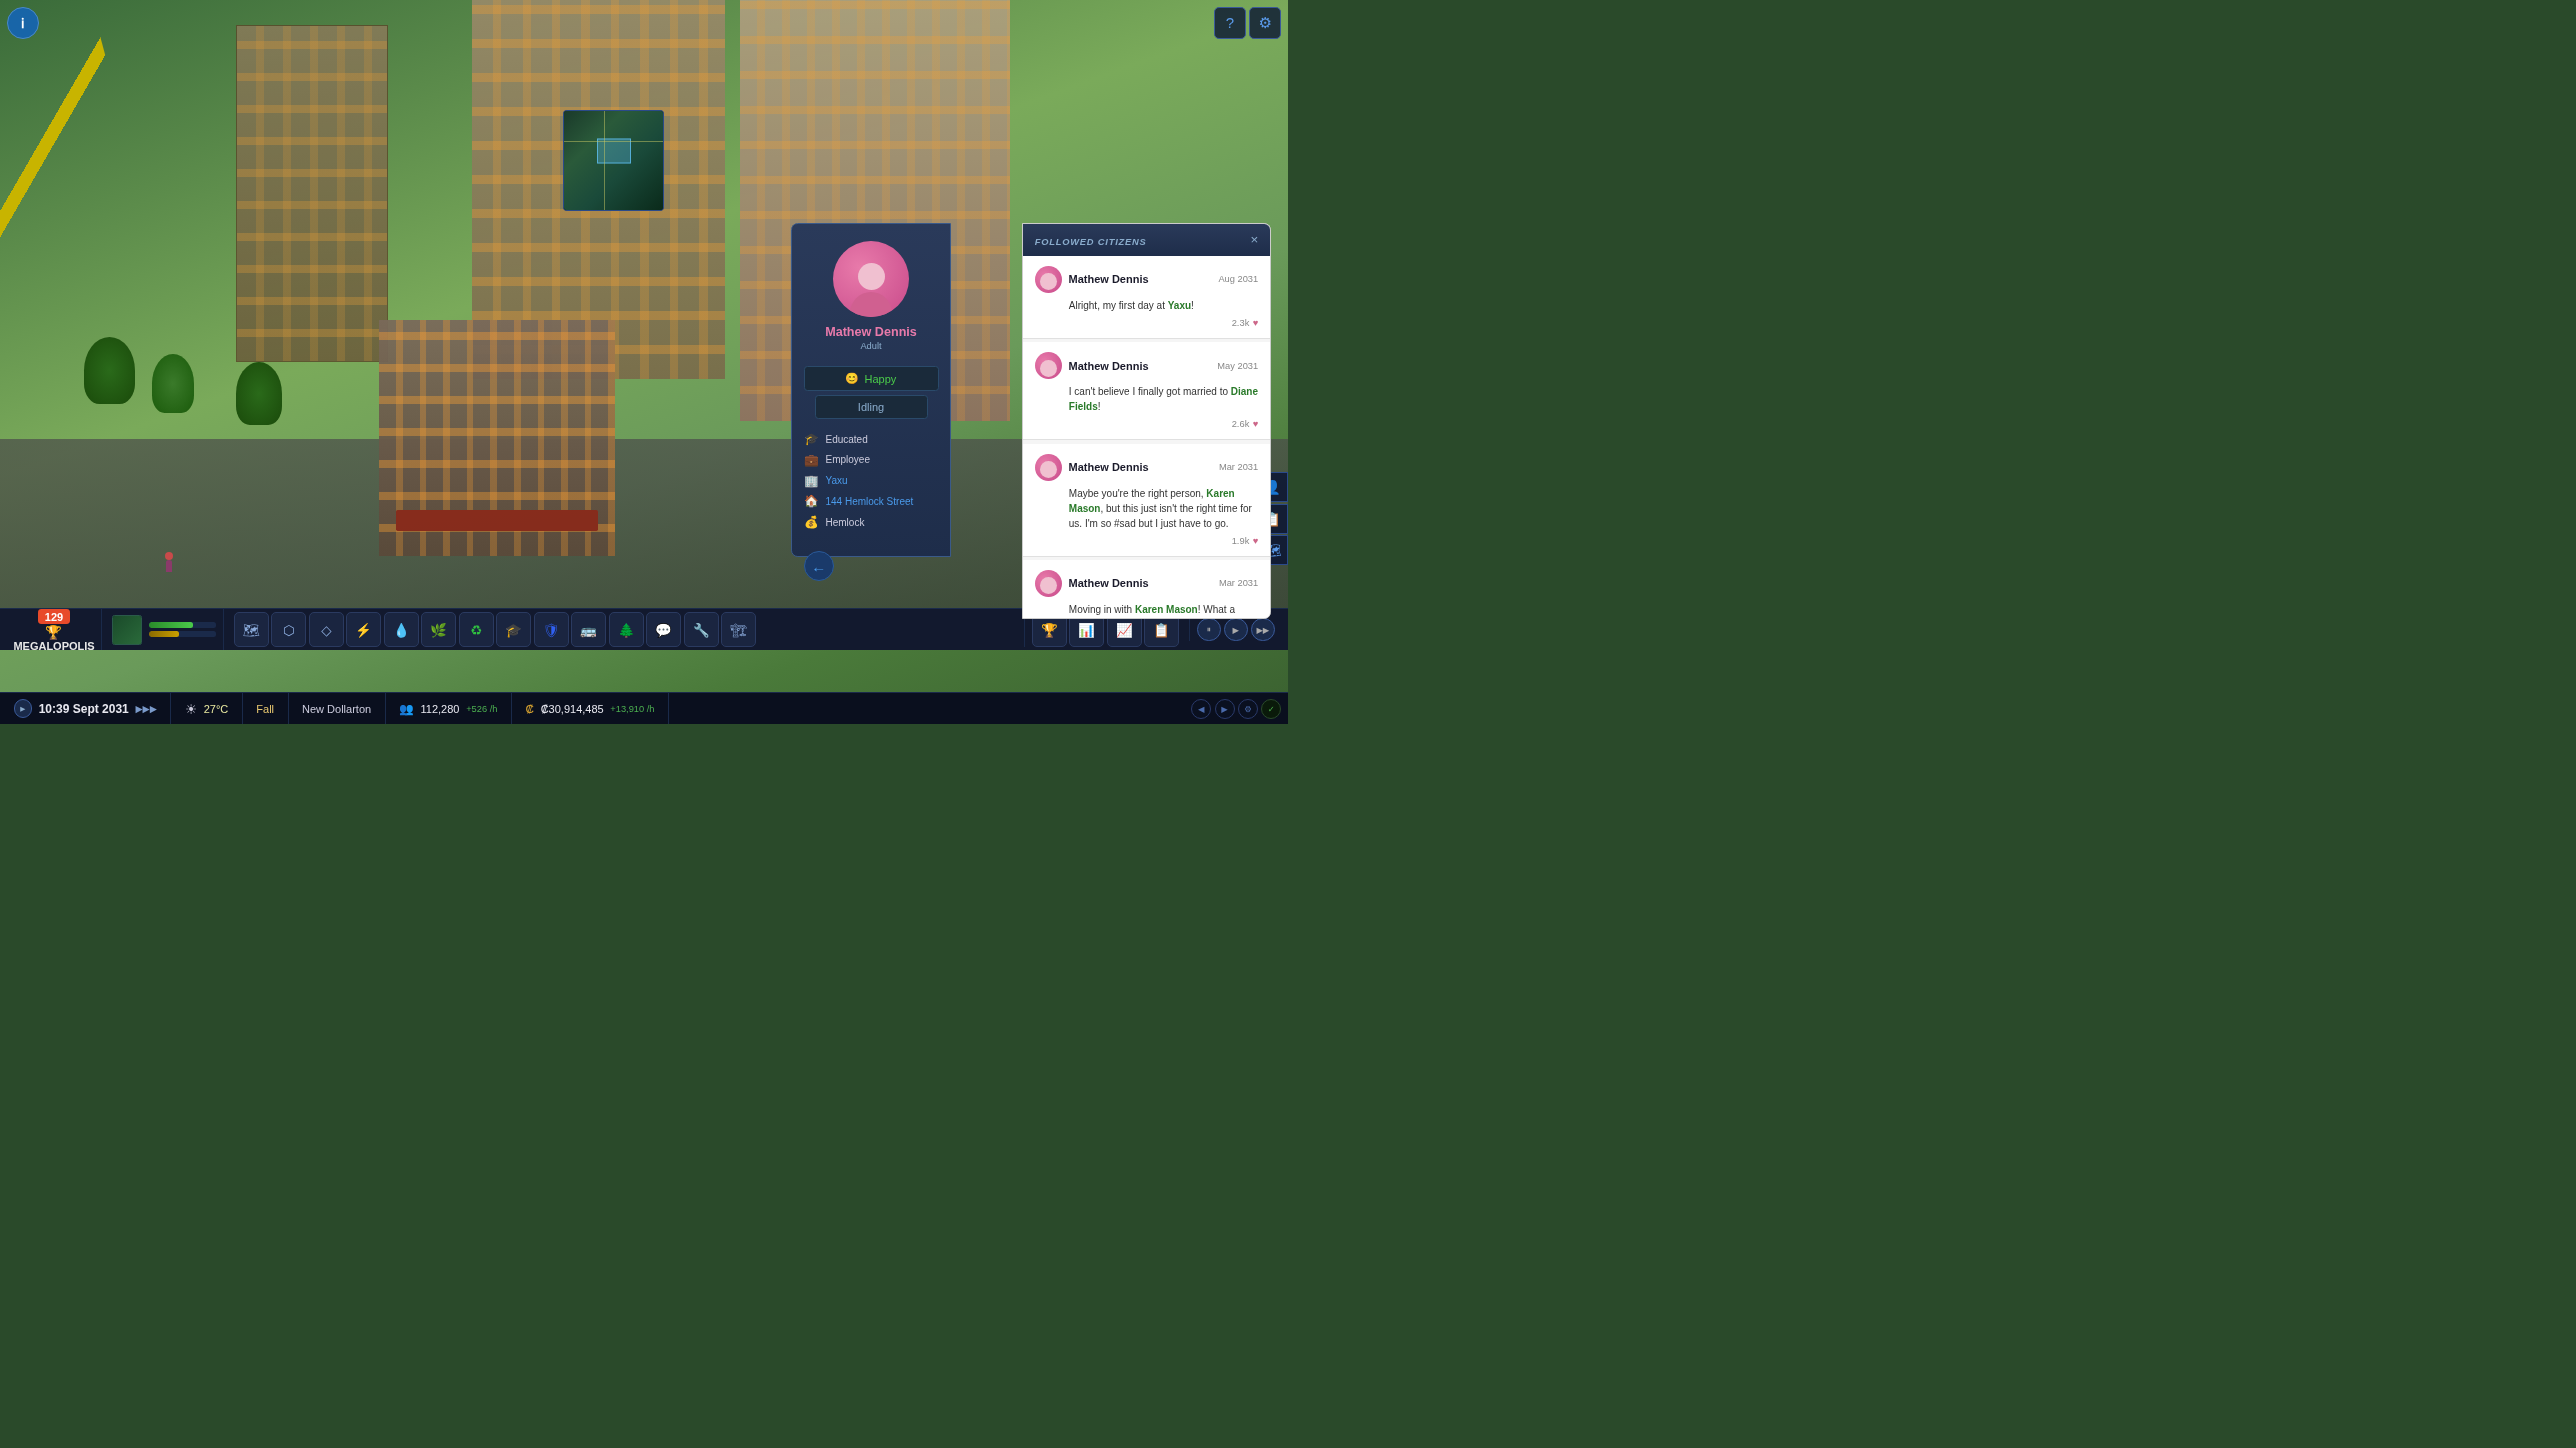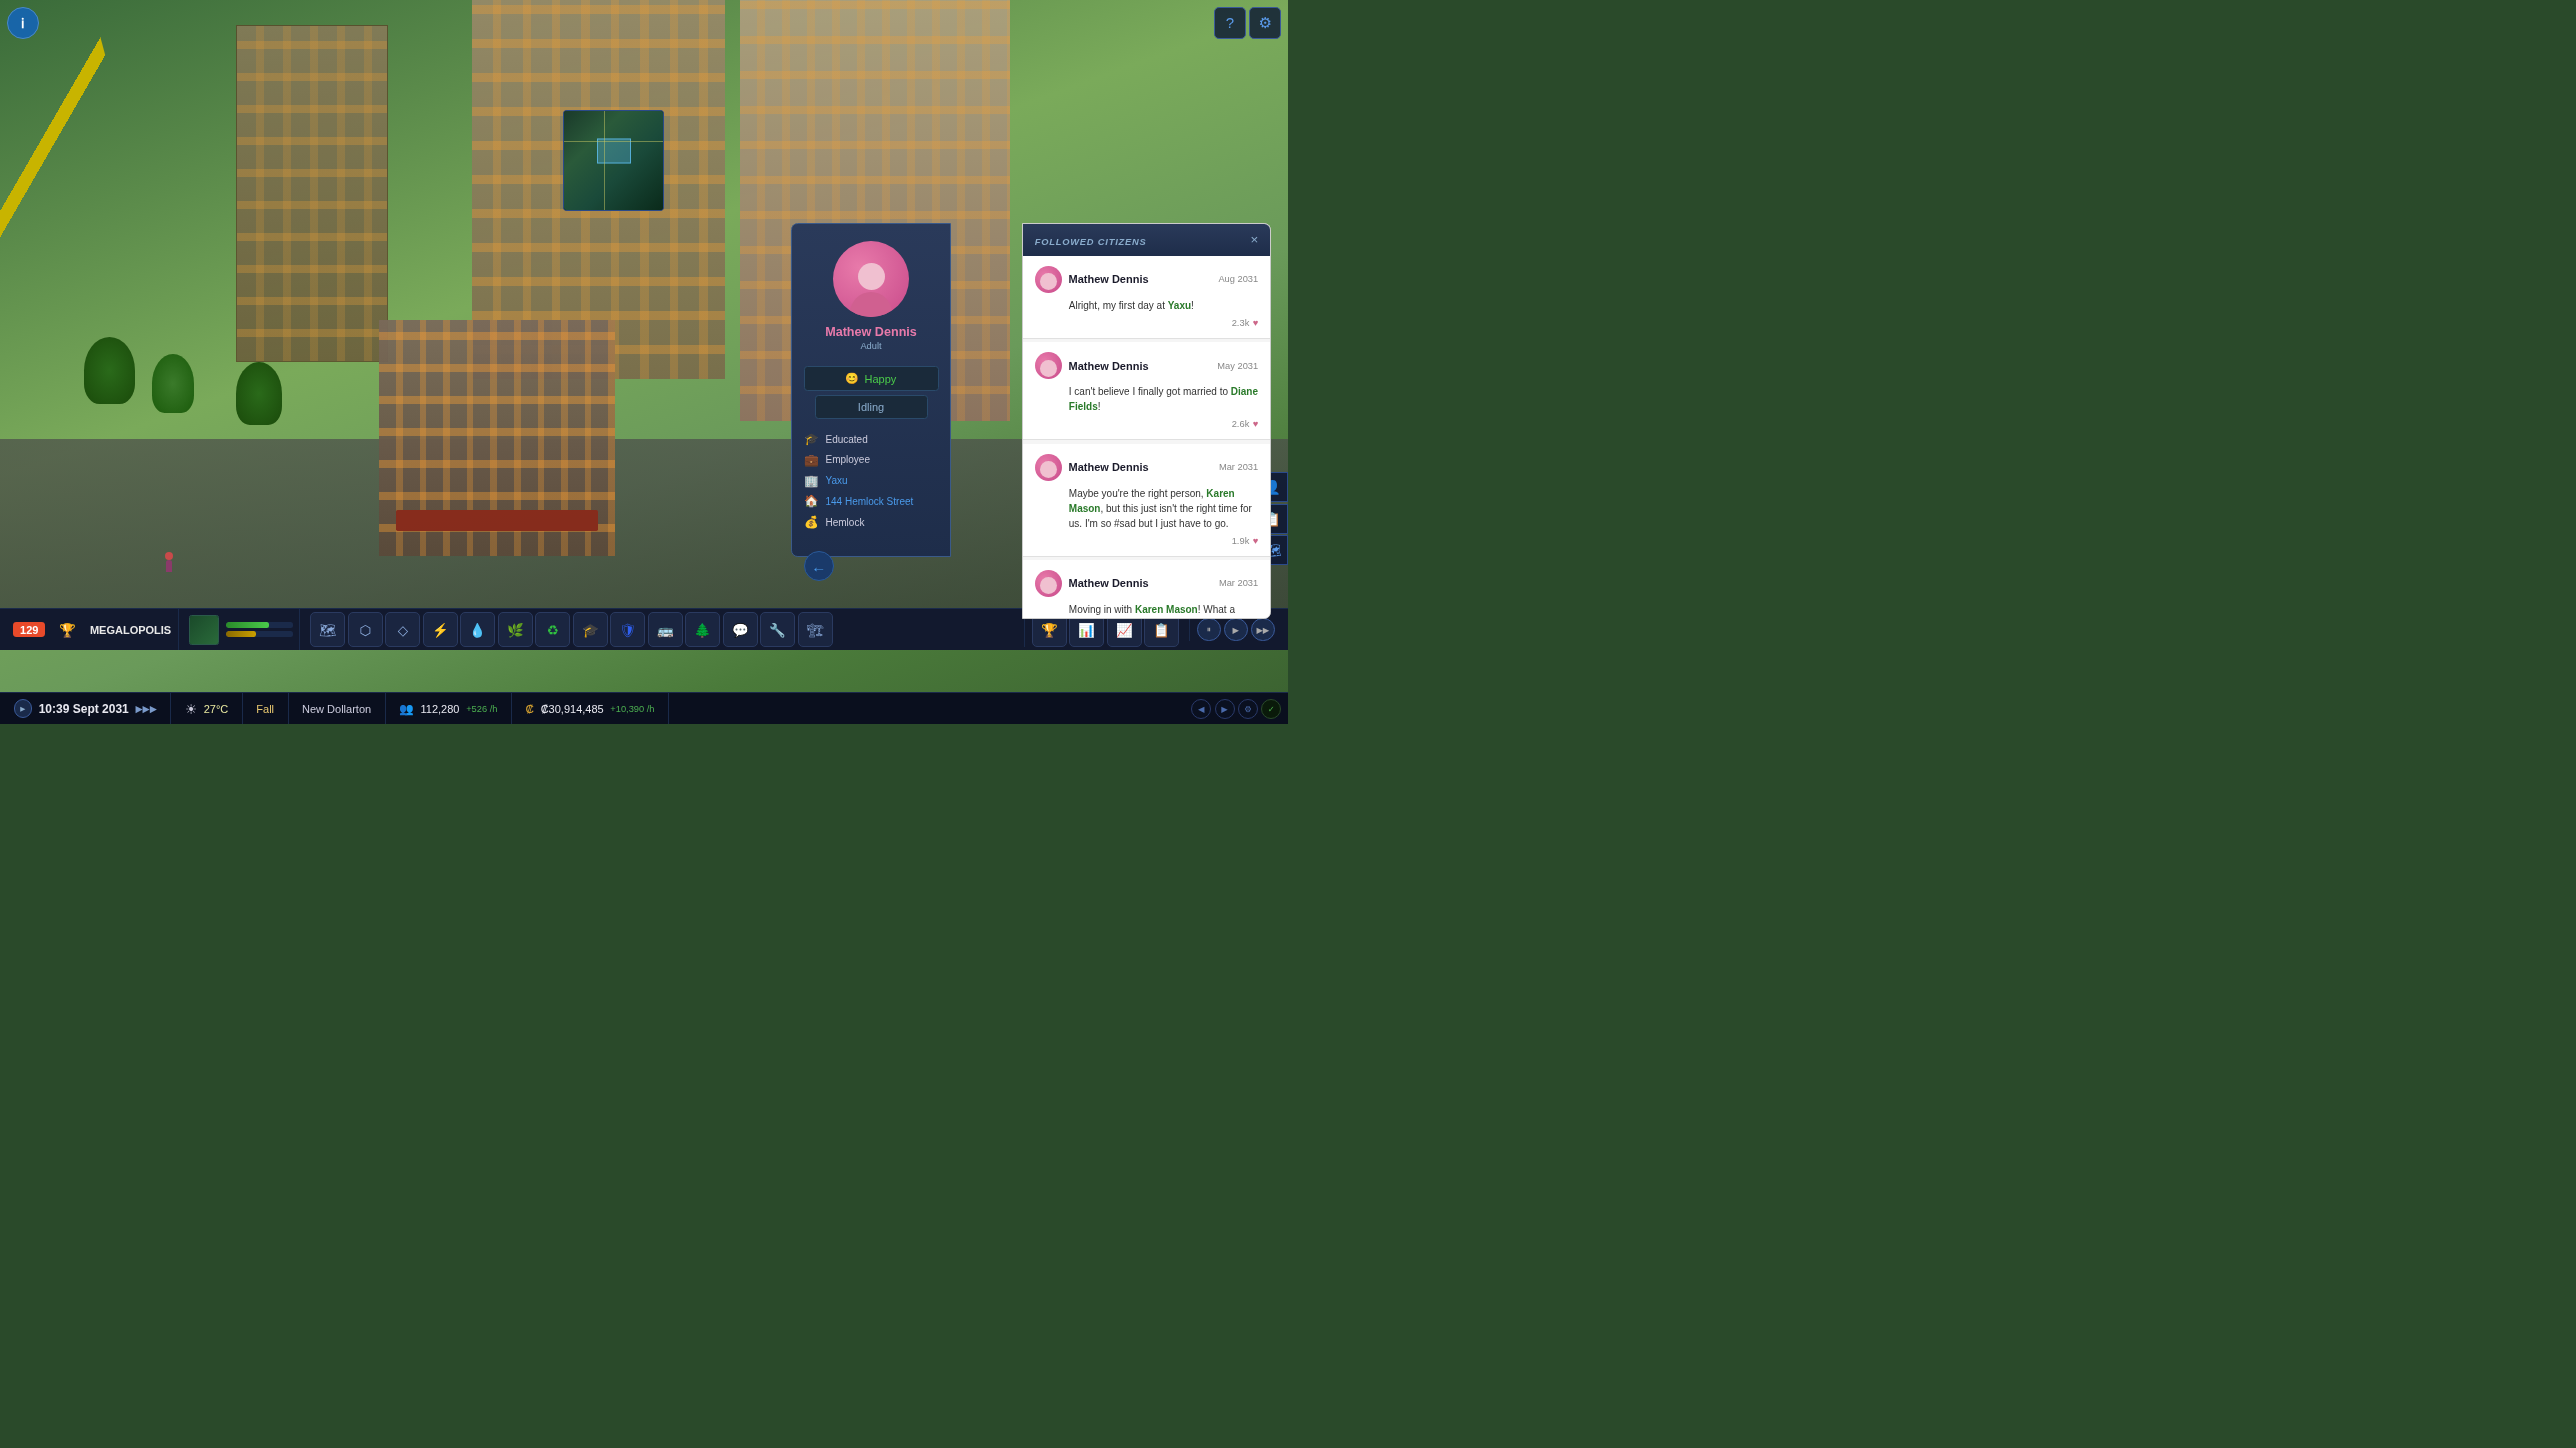--- a/index.html
+++ b/index.html
@@ -657,21 +657,21 @@
 </div>
 
 <div id="right-side-icons">
   <div class="side-icon" style="color:#e87aaa;">👤</div>
   <div class="side-icon">📋</div>
   <div class="side-icon">🗺</div>
 </div>
 
 <div id="toolbar-main">
 
-  <div style="display:flex;align-items:center;gap:14px;padding:0 6.7px;border-right:0.8px solid #1a2a4a;height:100%;">
+  <div style="display:flex;align-items:center;gap:0;padding:0 6.7px;border-right:0.8px solid #1a2a4a;height:100%;flex-direction:column;">
     <div style="background:#e84a2a;border-radius:3.4px;padding:1.7px 6.7px;color:white;font-size:11px;font-weight:bold;">
       <span>129</span>
     </div>
     <div style="color:#d4a030;">🏆</div>
     <div style="color:#e8e8e8;font-size:11px;font-weight:bold;">MEGALOPOLIS</div>
   </div>
 
   <div style="padding:0 6.7px;border-right:0.8px solid #1a2a4a;height:100%;display:flex;align-items:center;">
     <div style="width:30px;height:30px;background:#1a3a2a;border:0.8px solid #2a5a4a;border-radius:2.5px;overflow:hidden;">
       <div style="width:100%;height:100%;background:linear-gradient(135deg,#1a4a2a,#2a6a3a);"></div>
@@ -744,21 +744,21 @@
 
   <div class="status-segment">
     <span style="color:#8aaaca;font-size:11.8px;">👥</span>
     <span style="color:#e8e8f0;font-size:11px;">112,280</span>
     <span class="positive" style="font-size:9.3px;">+526 /h</span>
   </div>
 
   <div class="status-segment">
     <span style="color:#d4a030;font-size:11.8px;">₡</span>
     <span style="color:#e8e8f0;font-size:11px;">₡30,914,485</span>
-    <span class="positive" style="font-size:9.3px;">+10,390 /h</span>
+    <span class="positive" style="font-size:9.3px;">+13,910 /h</span>
   </div>
 
   <div style="margin-left:auto;display:flex;align-items:center;gap:3.4px;padding:0 6.7px;">
     <div style="width:20px;height:20px;border-radius:50%;border:0.8px solid #2a3a6a;background:#0a1020;display:flex;align-items:center;justify-content:center;color:#4a6aaa;font-size:8.4px;cursor:pointer;">◀</div>
     <div style="width:20px;height:20px;border-radius:50%;border:0.8px solid #2a3a6a;background:#0a1020;display:flex;align-items:center;justify-content:center;color:#4a6aaa;font-size:8.4px;cursor:pointer;">▶</div>
     <div style="width:20px;height:20px;border-radius:50%;border:0.8px solid #2a3a6a;background:#0a1020;display:flex;align-items:center;justify-content:center;color:#4a6aaa;font-size:8.4px;cursor:pointer;">⚙</div>
     <div style="width:20px;height:20px;border-radius:50%;border:0.8px solid #2a4a2a;background:#0a1a0a;display:flex;align-items:center;justify-content:center;color:#4aaa4a;font-size:8.4px;cursor:pointer;">✓</div>
   </div>
 </div>
 

